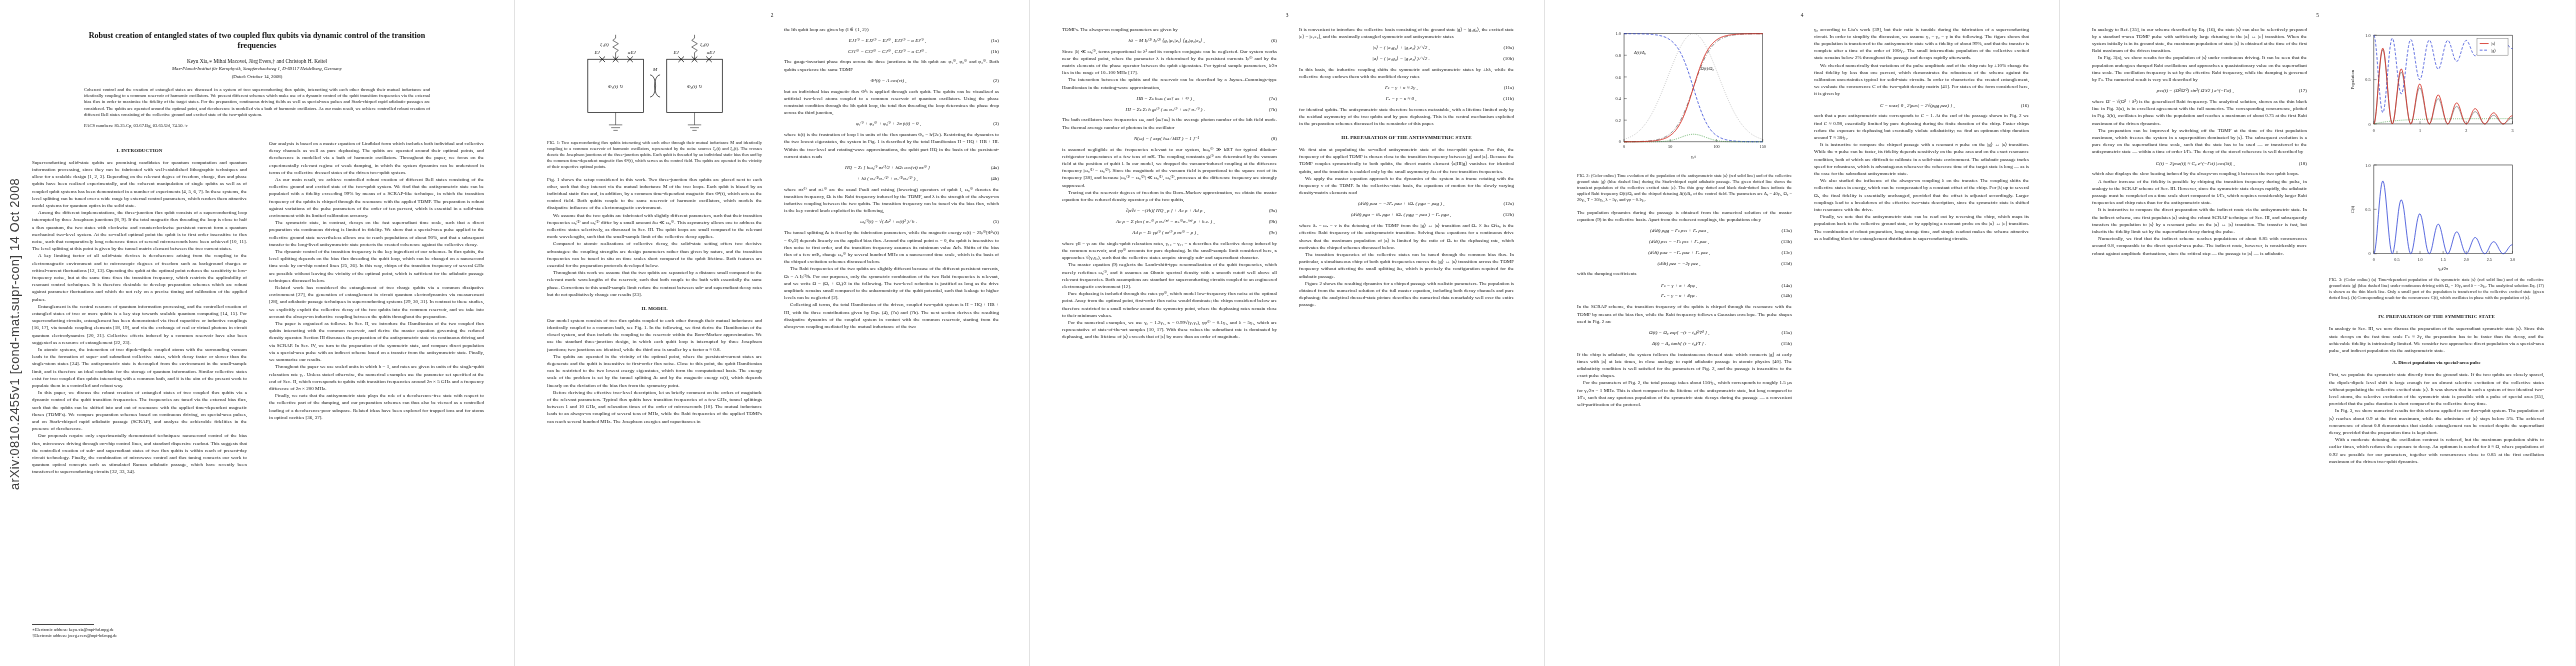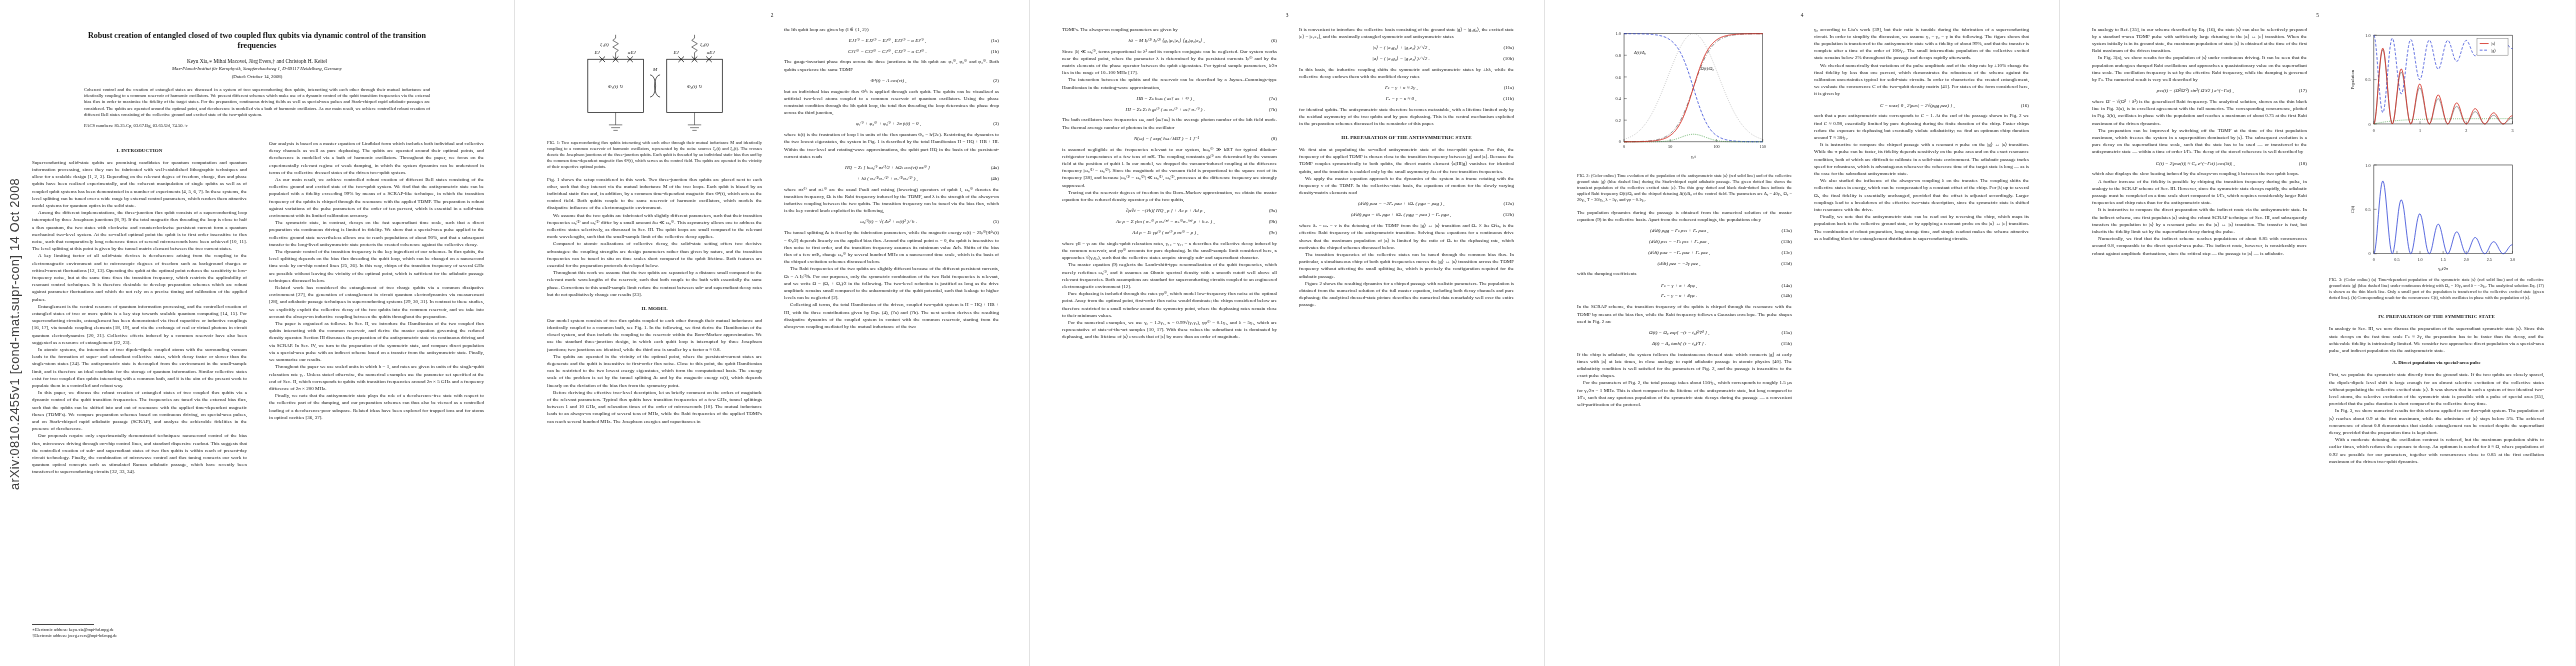--- a/index.html
+++ b/index.html
@@ -55,21 +55,21 @@
 </head>
 <body>
 
 <div class="pages">
 
   <div class="page">
     <div class="stamp-wrap">
       <span class="stamp">arXiv:0810.2455v1  [cond-mat.supr-con]  14 Oct 2008</span>
     </div>
     <div class="p1-head">
-      <div class="title">Robust creation of entangled closed of two coupled flux qubits via dynamic control of the transition frequencies</div>
+      <div class="title">Robust creation of entangled states of two coupled flux qubits via dynamic control of the transition frequencies</div>
       <div class="authors">Keyu Xia,∗ Mihai Macovei, Jörg Evers,† and Christoph H. Keitel</div>
       <div class="affil">Max-Planck-Institut für Kernphysik, Saupfercheckweg 1, D-69117 Heidelberg, Germany</div>
       <div class="date">(Dated: October 14, 2008)</div>
       <div class="abstract">Coherent control and the creation of entangled states are discussed in a system of two superconducting flux qubits, interacting with each other through their mutual inductance and identically coupling to a common reservoir of harmonic oscillators. We present different schemes which make use of a dynamic control of the qubit transition frequencies via the external bias flux in order to maximize the fidelity of the target states. For the preparation, continuous driving fields as well as special-area pulses and Stark-chirped rapid adiabatic passages are considered. The qubits are operated around the optimal point, and decoherence is modelled via a bath of harmonic oscillators. As our main result, we achieve controlled robust creation of different Bell states consisting of the collective ground and excited state of the two-qubit system.</div>
       <div class="pacs">PACS numbers: 85.25.Cp, 03.67.Bg, 03.65.Ud, 74.50.+r</div>
     </div>
     <div class="col left p1col">
       <div class="blocks">
           <div class="sec-heading">I. INTRODUCTION</div>
           <div class="para noindent">Superconducting solid-state qubits are promising candidates for quantum computation and quantum information processing, since they can be fabricated with well-established lithographic techniques and allow for a scalable design [1, 2, 3]. Depending on the relevant degree of freedom, charge, flux and phase qubits have been realized experimentally, and the coherent manipulation of single qubits as well as of coupled qubit systems has been demonstrated in a number of experiments [4, 5, 6, 7]. In these systems, the level splitting can be tuned over a wide range by external control parameters, which renders them attractive model systems for quantum optics in the solid state.</div>

